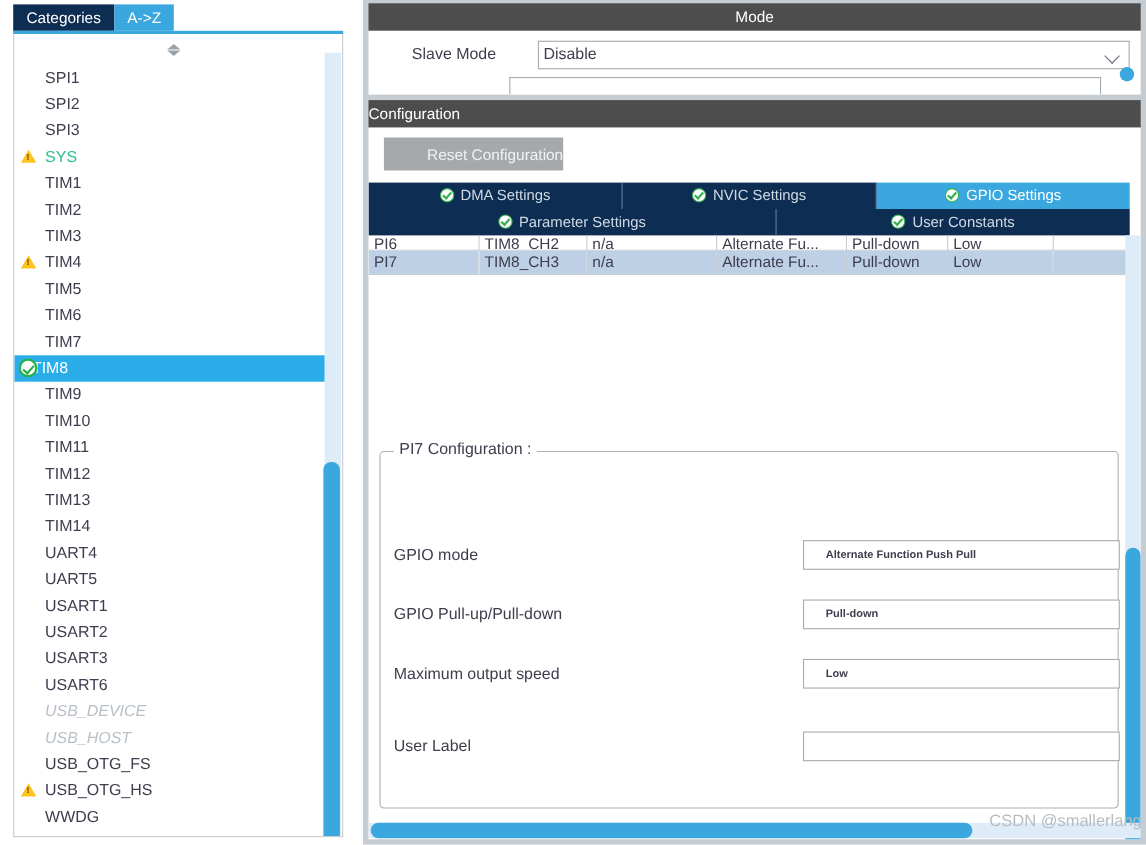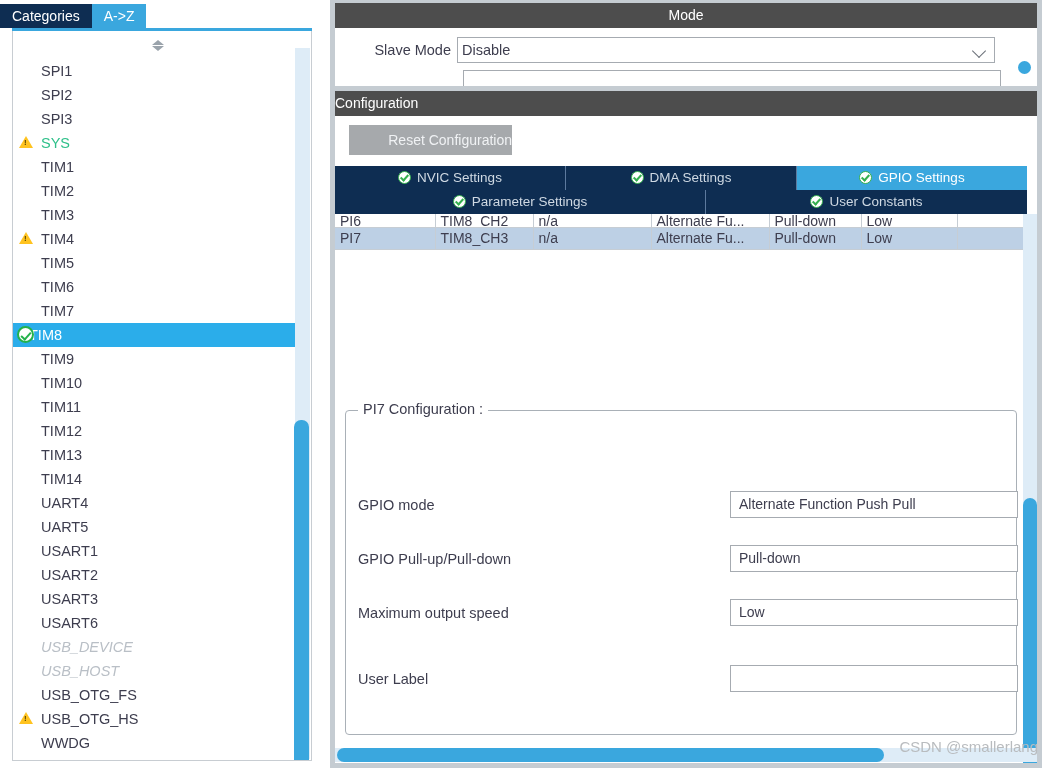--- a/index.html
+++ b/index.html
@@ -11,21 +11,21 @@
     overflow: hidden;
   }
   #app { position: relative; width: 1042px; height: 768px; }
 
   
   #left-panel {
     position: absolute; left: 0; top: 0; width: 330px; height: 768px;
     background: #ffffff;
   }
   #tab-strip {
-    position: absolute; left: 0; top: 4px; width: 330px; height: 24px;
+    position: absolute; left: 12px; top: 4px; width: 330px; height: 24px;
     display: flex; align-items: center;
   }
   .cat-tab {
     height: 24px; line-height: 24px;
     padding: 0 12px;
     font-size: 14px;
     color: #ffffff;
     cursor: pointer;
     white-space: nowrap;
   }
@@ -126,20 +126,21 @@
     width: 122px; text-align: right; padding-right: 6px;
     font-size: 14.5px; color: #3d3d4e;
   }
   #slave-combo {
     position: relative;
     width: 538px; height: 26px;
     border: 1px solid #a6abb1; background: #ffffff;
     font-size: 14.5px; color: #3d3d4e;
     line-height: 24px; padding-left: 4px;
     cursor: pointer;
+    margin-left: 32px;
   }
   #slave-chevron {
     position: absolute; right: 10px; top: 8px;
     width: 10px; height: 10px;
     border-right: 1.6px solid #6b7179; border-bottom: 1.6px solid #6b7179;
     transform: rotate(45deg);
   }
   #mode-partial-field {
     position: absolute; left: 128px; top: 42px; width: 538px; height: 16px;
     border: 1px solid #a6abb1; border-bottom: none; background: #ffffff;
@@ -237,24 +238,25 @@
     position: absolute; left: 0; width: 672px; height: 27px;
     display: flex; align-items: center;
   }
   .prop-label {
     width: 400px; padding-left: 12px;
     font-size: 14.5px; color: #3d3d4e;
   }
   .prop-value {
     width: 300px; height: 27px;
     border: 1px solid #a6abb1; background: #ffffff;
-    font-size: 14px; color: #3d3d4e;
-    line-height: 25px; padding-left: 8px;
+    font-size: 10px; color: #3d3d4e;
+    line-height: 25px; padding-left: 20px;
     overflow: hidden; white-space: nowrap;
     cursor: pointer;
+    font-weight: bold;
   }
 
   
   #cfg-sb-track {
     position: absolute; right: 0px; top: 98px; width: 14px; height: 549px;
     background: #deecf7;
   }
   #cfg-sb-thumb {
     position: absolute; right: 0px; top: 284px; width: 14px; height: 363px;
     background: #3aa7de; border-radius: 7px;
@@ -350,22 +352,22 @@
       <div id="mode-sb-thumb"></div>
     </div>
 
     <div id="config-header">Configuration</div>
 
     <div id="config-body">
 
       <button id="reset-btn">Reset Configuration</button>
 
       <div id="tabs-row1">
+          <div class="cfg-tab" style="width: 231px;"><span class="tab-check"></span><span>DMA Settings</span></div>
           <div class="cfg-tab" style="width: 231px;"><span class="tab-check"></span><span>NVIC Settings</span></div>
-          <div class="cfg-tab" style="width: 231px;"><span class="tab-check"></span><span>DMA Settings</span></div>
           <div class="cfg-tab active" style="width: 230px;"><span class="tab-check"></span><span>GPIO Settings</span></div>
         </div>
       <div id="tabs-row2">
           <div class="cfg-tab" style="width: 371px;"><span class="tab-check"></span><span>Parameter Settings</span></div>
           <div class="cfg-tab" style="width: 321px;"><span class="tab-check"></span><span>User Constants</span></div>
         </div>
 
       <table id="pin-table">
         <tbody id="pin-table-body">
             <tr class="clipped">

